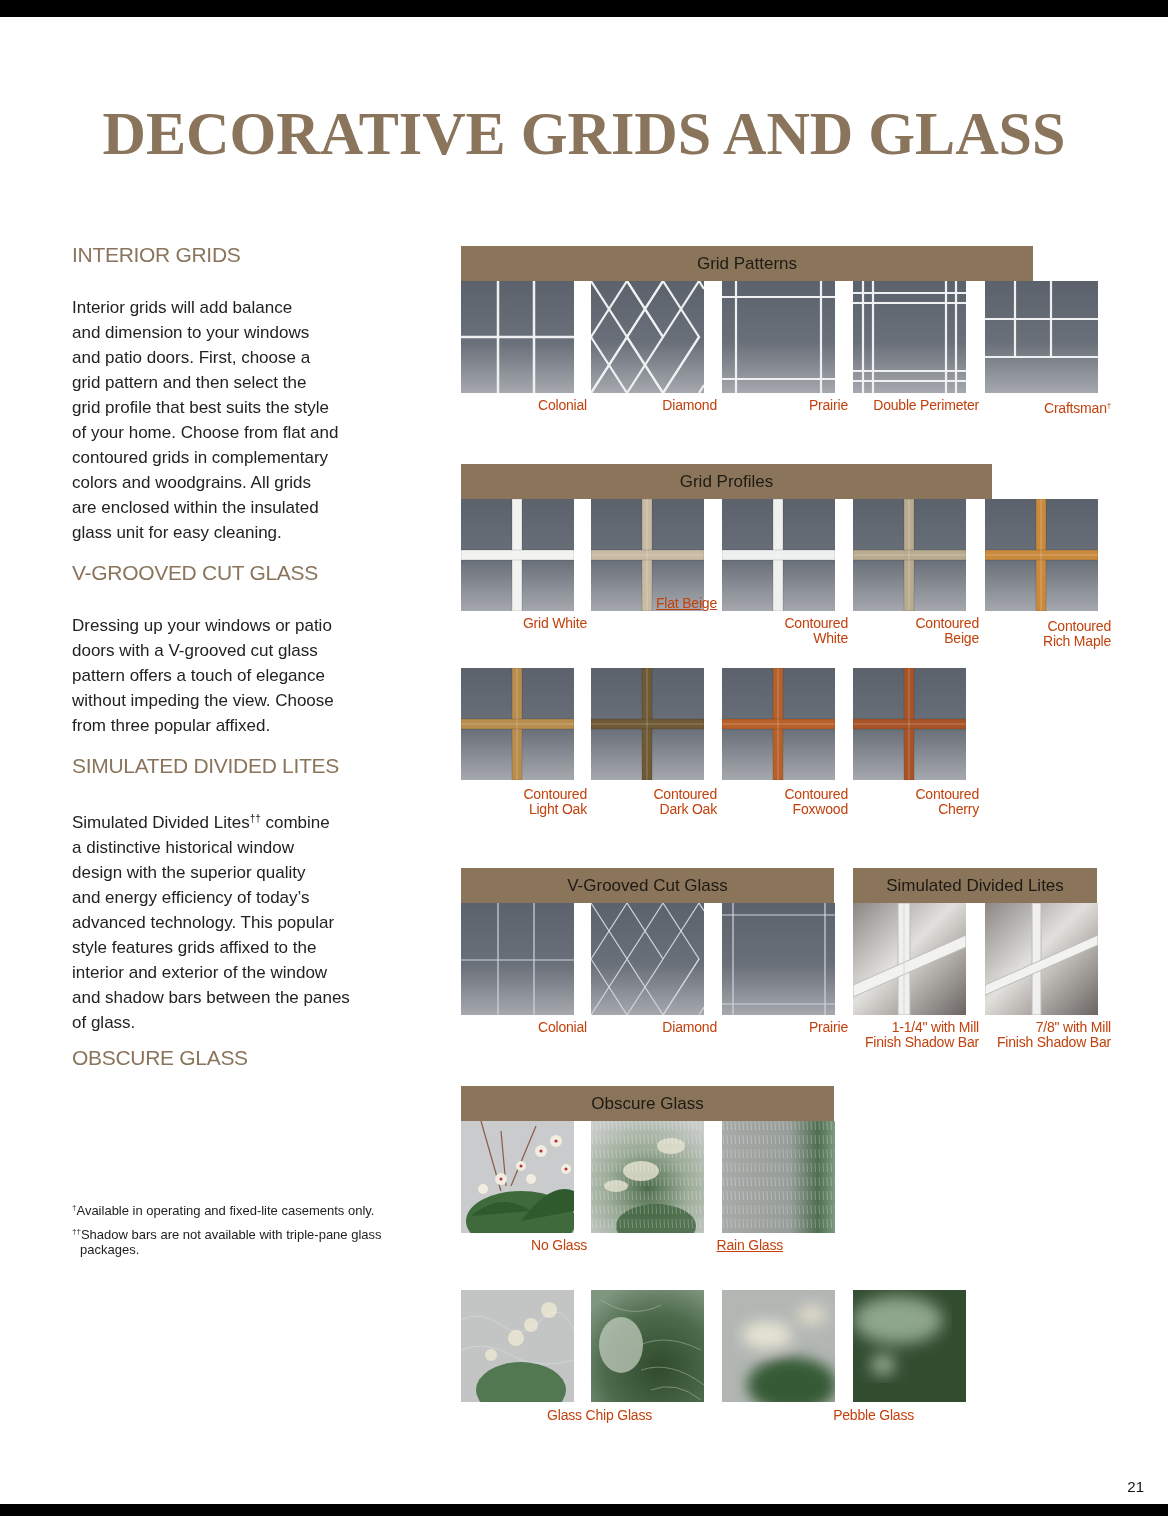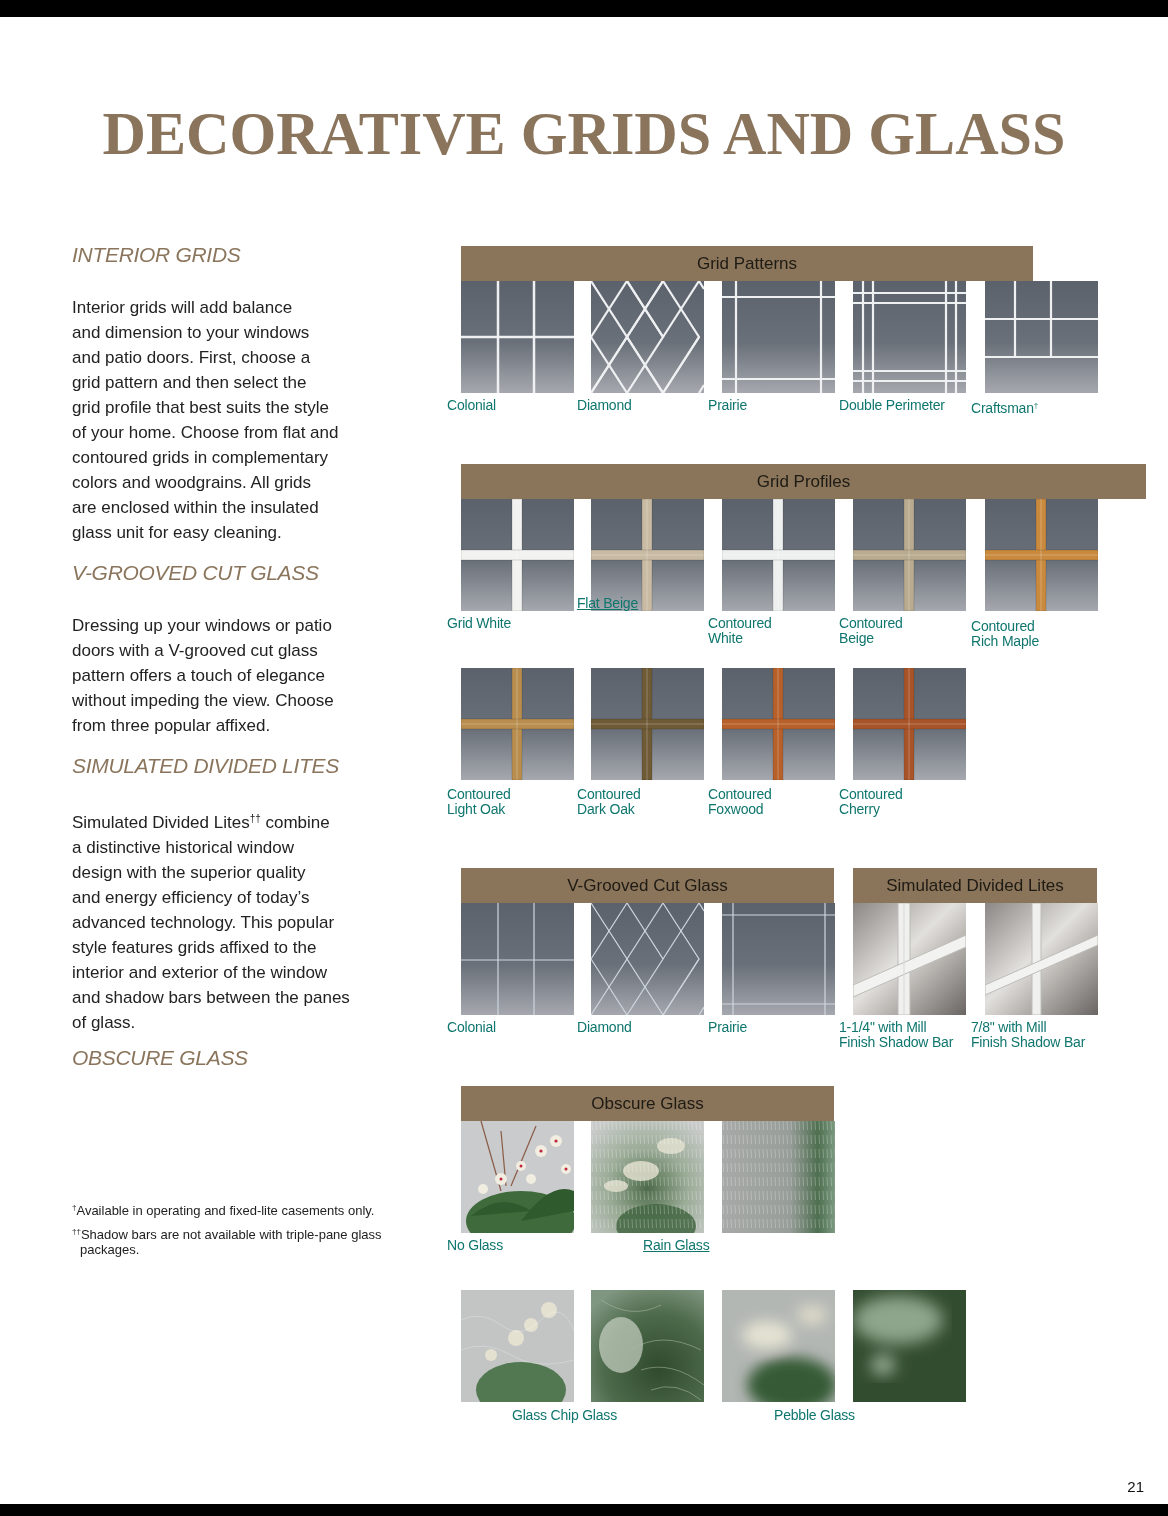--- a/index.html
+++ b/index.html
@@ -9,39 +9,39 @@
   .top-bar { position: absolute; left: 0; top: 0; width: 1168px; height: 17px; background: #000; }
   .bottom-bar { position: absolute; left: 0; bottom: 0; width: 1168px; height: 12px; background: #000; }
 
   .page-title {
     position: absolute; left: 0; width: 1168px; top: 98px; text-align: center;
     font-family: "Liberation Serif", serif; font-weight: bold; font-size: 62px;
     color: #8a755c; letter-spacing: 0px; transform: scaleX(0.97); transform-origin: center;
   }
   .section-heading {
     font-family: "Liberation Sans", sans-serif; font-size: 21px; color: #8a755c;
-    letter-spacing: -0.3px; margin-bottom: 8px; font-style: italic;
+    letter-spacing: -0.3px; margin-bottom: 8px;
   }
   .section-body {
     font-family: "Liberation Sans", sans-serif; font-size: 17px; line-height: 25px;
     color: #222; white-space: pre-line; margin-top: 28px;
   }
   .sec { position: absolute; left: 72px; width: 360px; }
   .footnote { position: absolute; left: 72px; width: 360px; font-size: 13px; line-height: 15px; color: #222; }
   .footnote sup { font-size: 8px; vertical-align: 5px; }
   .fn2 { padding-left: 8px; text-indent: -8px; }
   sup.mark { font-size: 10px; vertical-align: 6px; }
 
   .band {
     position: absolute; height: 35px; background: #8a755a; color: #1e1a14;
     font-size: 17px; text-align: center; line-height: 36px;
   }
   .tile { position: absolute; width: 113px; height: 112px; overflow: hidden; }
   .tile svg { display: block; }
-  .cap { position: absolute; width: 140px; text-align: left; font-size: 14px; line-height: 15px; color: #0f766e; letter-spacing: -0.2px; }
+  .cap { position: absolute; width: 140px; text-align: right; font-size: 14px; line-height: 15px; color: #c2410c; letter-spacing: -0.2px; }
   .cap sup { font-size: 8px; vertical-align: 5px; }
 
   .page-number { position: absolute; right: 24px; top: 1478px; font-size: 15px; color: #111; }
 </style>
 </head>
 <body>
 
 <div class="top-bar"></div>
 
 <h1 class="page-title">DECORATIVE GRIDS AND GLASS</h1>
@@ -190,21 +190,21 @@
       </g>
     </svg>
 </div>
 
 <div class="cap" style="left:447px; top:398px;"><span>Colonial</span></div>
 <div class="cap" style="left:577px; top:398px;"><span>Diamond</span></div>
 <div class="cap" style="left:708px; top:398px;"><span>Prairie</span></div>
 <div class="cap" style="left:839px; top:398px;"><span>Double Perimeter</span></div>
 <div class="cap" style="left:971px; top:398px;"><span>Craftsman</span><sup>†</sup></div>
 
-<div class="band" style="left:461px; top:464px; width:685px;">Grid Profiles</div>
+<div class="band" style="left:461px; top:464px; width:531px;">Grid Profiles</div>
 
 <div id="profiles">
     <div class="tile" style="left: 461px; top: 499px;">
       <svg width="113" height="112">
         <rect width="113" height="112" fill="url(#glass)"></rect>
         <rect x="51" y="0" width="10" height="112" fill="#f2f2f0" stroke="rgba(0,0,0,0.18)" stroke-width="0.8"></rect>
         <rect x="0" y="51" width="113" height="10" fill="#f2f2f0" stroke="rgba(0,0,0,0.18)" stroke-width="0.8"></rect>
         <line x1="56" y1="0" x2="56" y2="112" stroke="rgba(255,255,255,0.25)"></line>
         <line x1="0" y1="56" x2="113" y2="56" stroke="rgba(255,255,255,0.25)"></line>
       </svg>

